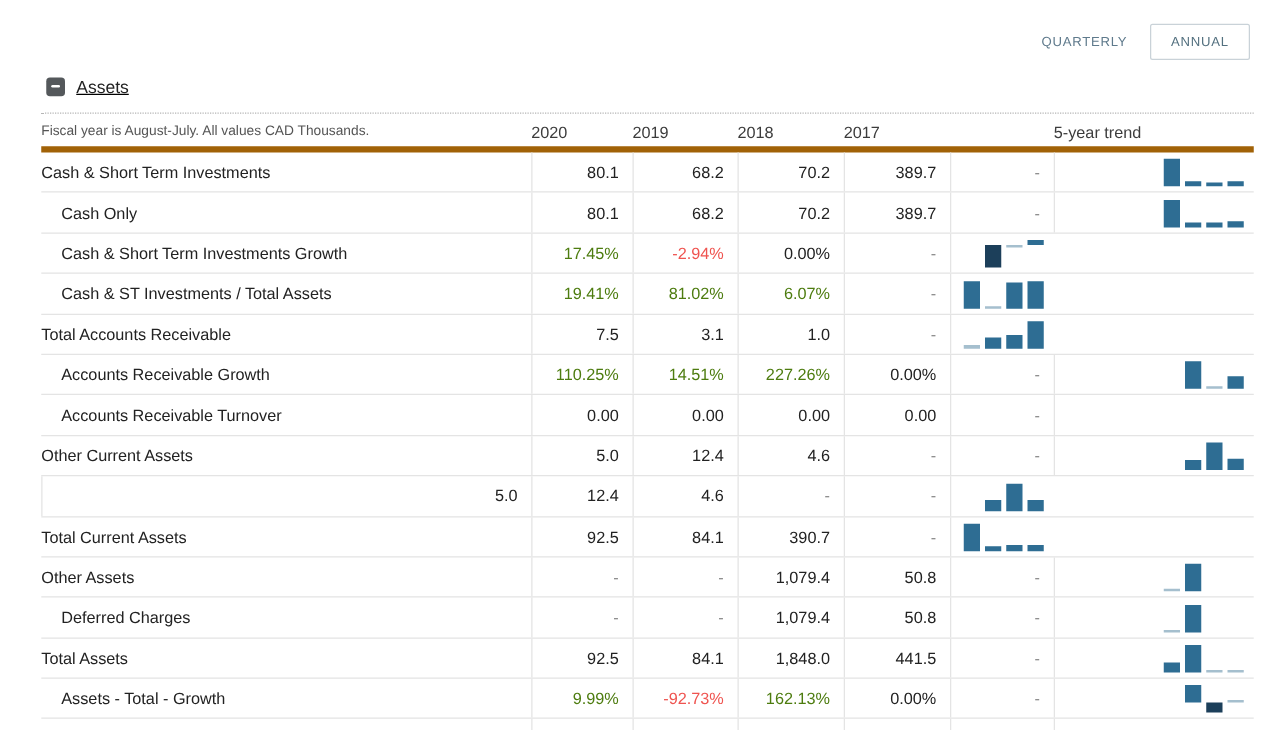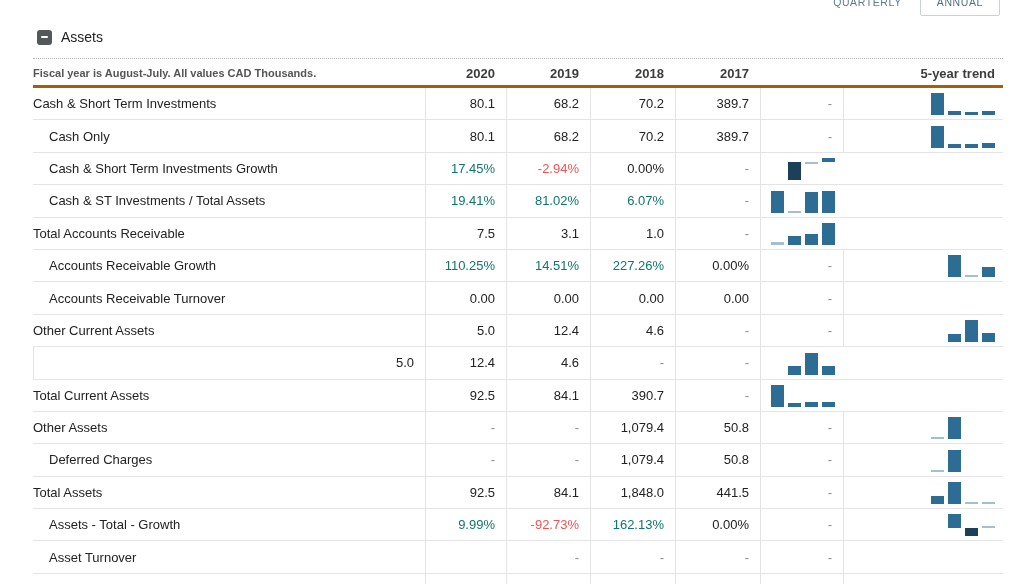--- a/index.html
+++ b/index.html
@@ -1,47 +1,47 @@
 <!DOCTYPE html>
 <html><head>
 <meta charset="utf-8">
 <style>
   html,body{margin:0;padding:0;width:1024px;height:584px;overflow:hidden;background:#fff;
     font-family:"Liberation Sans",sans-serif;-webkit-font-smoothing:antialiased;}
-  .page{position:relative;width:1024px;height:545px;}
+  .page{position:relative;width:1024px;height:545px;margin-top:32px;}
 
   
   .toolbar{position:absolute;top:-13px;right:24px;display:flex;align-items:stretch;gap:14px;}
   .tab-q{font-size:10.5px;letter-spacing:.6px;color:#5f7a8c;background:none;border:none;
     padding:8px 4px 7px;cursor:pointer;font-family:inherit;}
   .tab-a{font-size:10.5px;letter-spacing:.6px;color:#53707f;background:#fff;
     border:1px solid #c9d2d8;border-radius:2px;padding:8px 16px 7px;cursor:pointer;font-family:inherit;}
 
   
-  .section-header{position:absolute;top:29px;left:37px;display:flex;align-items:center;gap:9px;}
+  .section-header{position:absolute;top:29px;left:37px;display:flex;align-items:center;gap:9px;text-decoration:underline;}
   .collapse-btn{width:15px;height:15px;background:#54585b;border:none;border-radius:3px;
     position:relative;cursor:pointer;padding:0;}
   .collapse-btn .minus{position:absolute;left:4px;right:4px;top:6.5px;height:2px;background:#fff;border-radius:1px;}
   .section-title{font-size:14px;color:#222;font-weight:500;}
 
   
   .fin-table{position:absolute;top:58px;left:33px;width:970px;}
   .grid-row{display:grid;grid-template-columns:392px 81px 84px 85px 85px 83px 160px;}
-  .thead{border-top:1px dotted #b5b5b5;border-bottom:3px solid #a16207;height:26px;align-items:center;font-weight:bold;}
+  .thead{border-top:1px dotted #b5b5b5;border-bottom:5px solid #a16207;height:26px;align-items:center;}
   .note{font-size:11px;color:#555;padding-top:2px;}
-  .col-h{font-size:13px;color:#3c3c3c;text-align:right;padding-right:11px;padding-top:2px;}
+  .col-h{font-size:13px;color:#3c3c3c;text-align:left;padding-right:11px;padding-top:2px;}
   .col-h.trend-h{padding-right:8px;}
 
   .row{height:31.4px;border-bottom:1px solid #e4e4e4;position:relative;cursor:pointer;}
   .cell{display:flex;align-items:center;font-size:13px;color:#222;}
   .cell.num{justify-content:flex-end;padding-right:11px;border-left:1px solid #e4e4e4;
     font-variant-numeric:tabular-nums;}
   .cell.label-cell{padding-right:8px;text-align:right;}
   .lvl1{padding-left:16px;}
-  .v-green{color:#0f766e;}
+  .v-green{color:#4d7c0f;}
   .v-red{color:#ef5450;}
   .v-dash{color:#8a8a8a;}
   .trend-cell{border-left:1px solid #e4e4e4;position:relative;}
   .trend-chart{position:absolute;right:8px;bottom:4px;width:81px;height:22px;}
   .trend-bar{position:absolute;width:13px;}
 </style>
 </head>
 <body>
 
 <div class="page">

